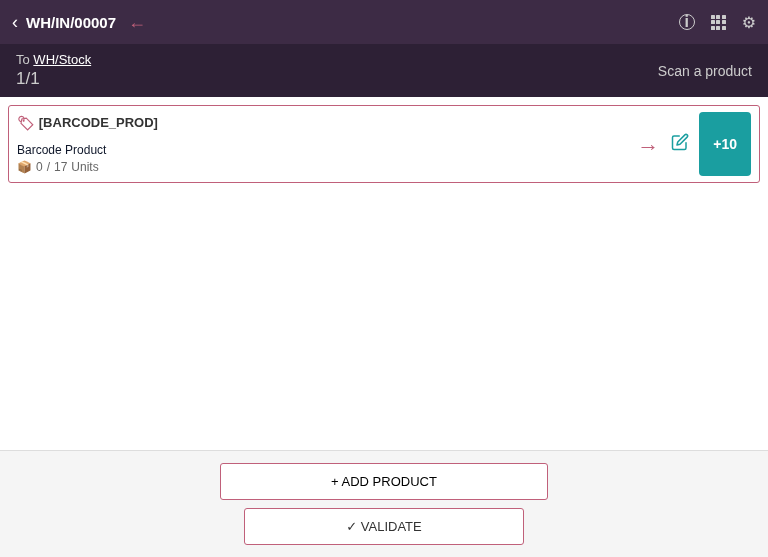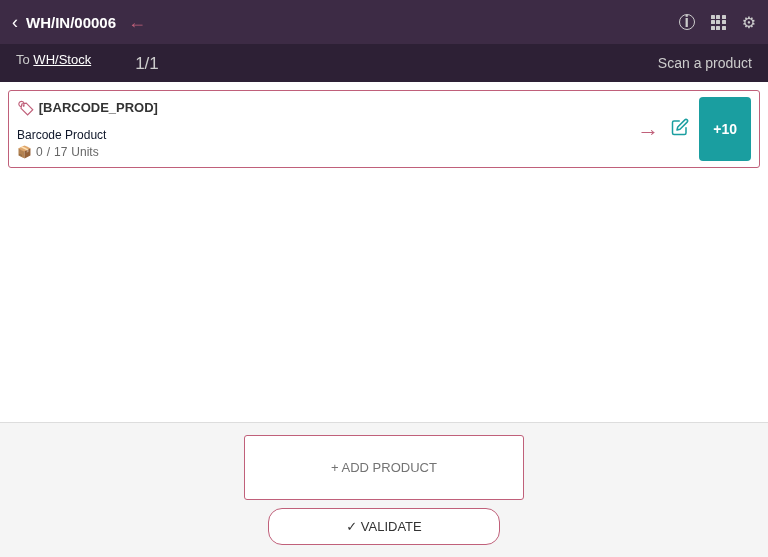--- a/index.html
+++ b/index.html
@@ -65,22 +65,21 @@
       background: #2d2035;
       color: #fff;
       display: flex;
       align-items: center;
       justify-content: space-between;
       padding: 8px 16px;
       flex-shrink: 0;
     }
     .sub-header-left {
       display: flex;
-      flex-direction: row;
-      gap: 44px;
+      flex-direction: column;
     }
     .to-location {
       font-size: 13px;
       color: #ccc;
     }
     .to-location a {
       color: #fff;
       text-decoration: underline;
       cursor: pointer;
     }
@@ -198,40 +197,40 @@
       display: flex;
       flex-direction: column;
       align-items: center;
       gap: 8px;
       flex-shrink: 0;
     }
 
     .add-product-btn {
       border: 1.5px solid #c0607a;
       background: #fff;
-      color: #737373;
-      font-size: 13px;
-      padding: 24px 0;
-      width: 280px;
+      color: #000000;
+      font-size: 13px;
+      padding: 10px 0;
+      width: 328px;
       border-radius: 3px;
       cursor: pointer;
       display: flex;
       align-items: center;
       justify-content: center;
       gap: 4px;
     }
 
     .validate-btn {
       border: 1.5px solid #c0607a;
       background: #fff;
       color: #333;
       font-size: 13px;
       padding: 10px 8px;
-      width: 232px;
-      border-radius: 14px;
+      width: 280px;
+      border-radius: 3px;
       cursor: pointer;
       display: flex;
       align-items: center;
       justify-content: center;
       gap: 4px;
     }
 
     
     .icon-circle {
       width: 16px;
@@ -271,21 +270,21 @@
     }
   </style>
 </head>
 <body>
 
 <div class="top-bar">
   <div class="top-bar-left">
     <button class="back-btn">
       <span>‹</span>
     </button>
-    <span class="doc-title">WH/IN/00006</span>
+    <span class="doc-title">WH/IN/00007</span>
     <span class="title-arrow">←</span>
   </div>
   <div class="top-bar-icons">
     <span>
       <span class="icon-circle">i</span>
     </span>
     <span>
       <div class="icon-grid">
         <div class="icon-grid-dot"></div>
           <div class="icon-grid-dot"></div>

